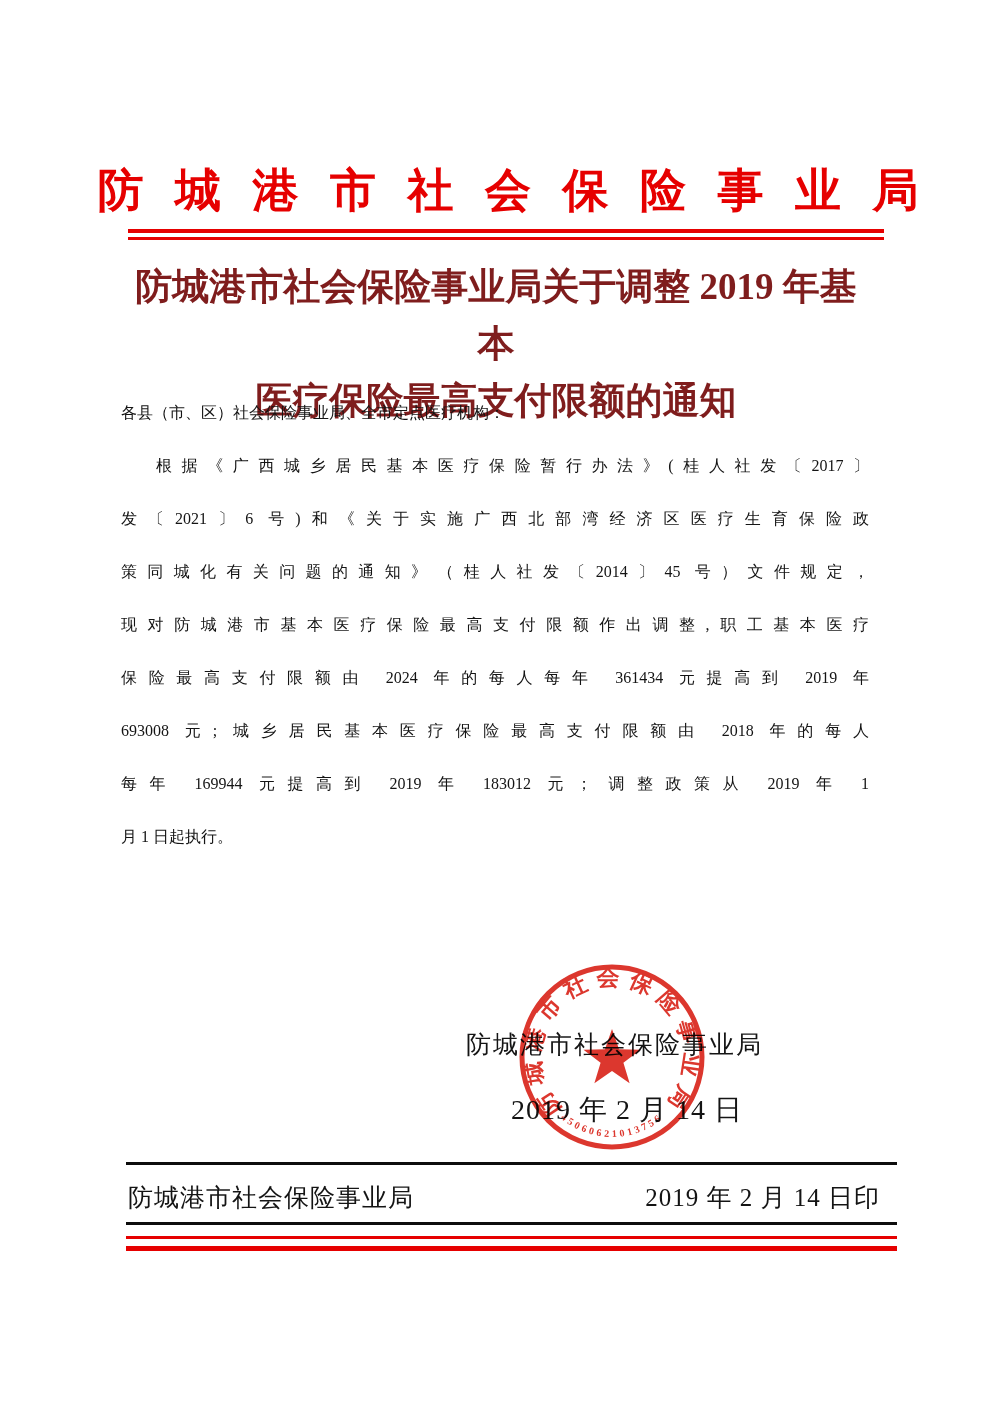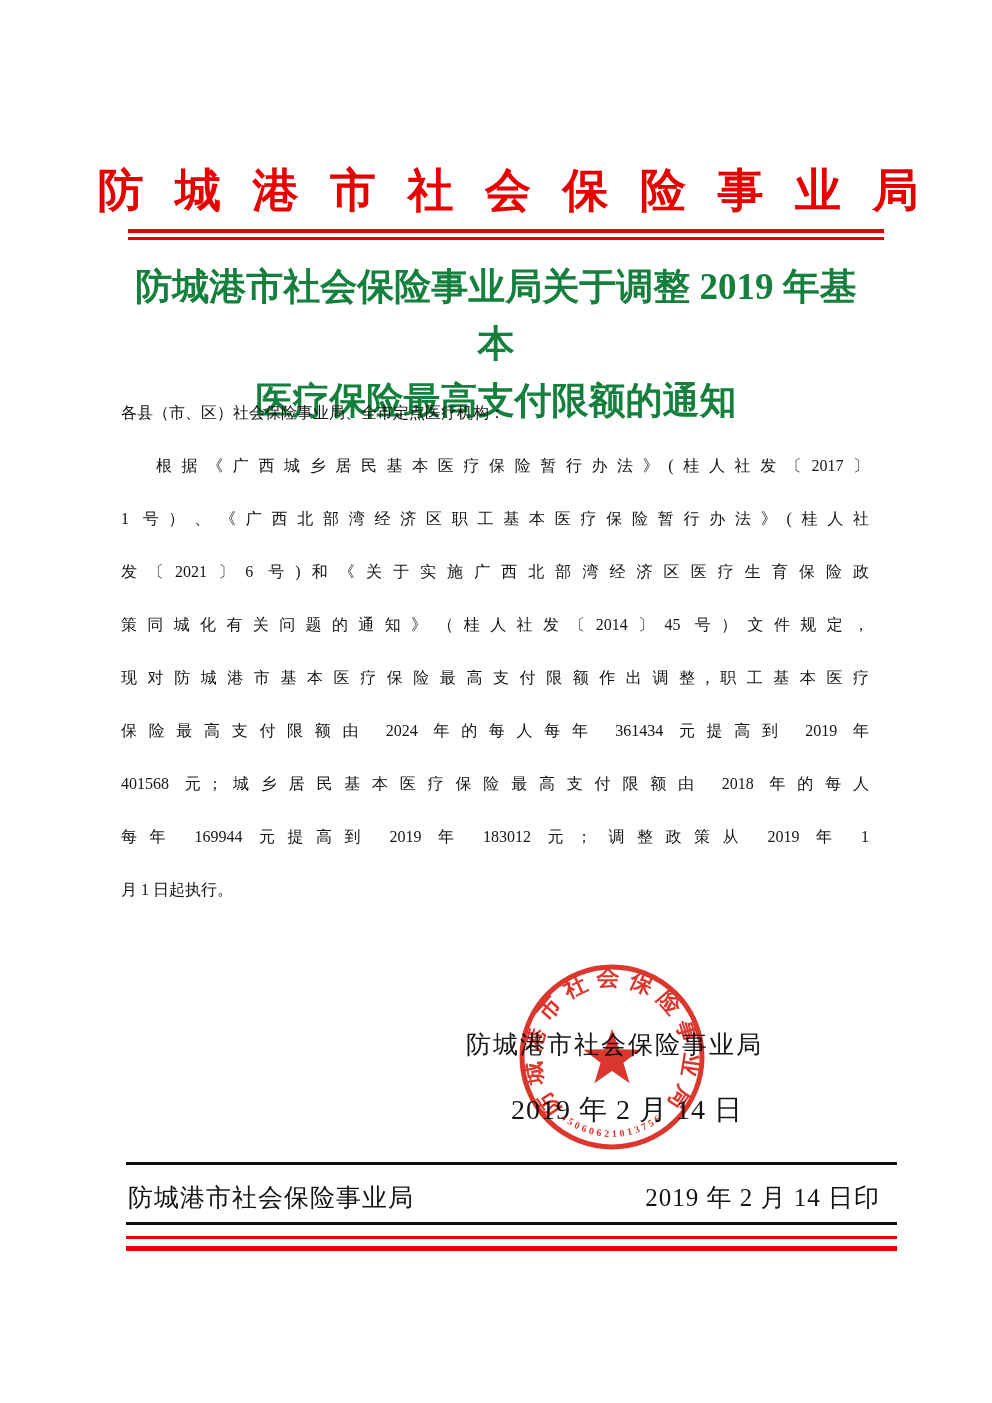--- a/index.html
+++ b/index.html
@@ -44,21 +44,21 @@
   .doc-title {
     position: absolute;
     top: 258px;
     left: 121px;
     width: 750px;
     margin: 0;
     text-align: center;
     font-size: 37px;
     font-weight: bold;
     line-height: 57px;
-    color: #15803d;
+    color: #7f1d1d;
   }
   
   .body-block {
     position: absolute;
     top: 386px;
     left: 121px;
     width: 748px;
     font-size: 16px;
   }
   .bline {
@@ -135,26 +135,25 @@
   </div>
 
   <h1 class="doc-title">
     <span>防城港市社会保险事业局关于调整 2019 年基本</span><br>
     <span>医疗保险最高支付限额的通知</span>
   </h1>
 
   <div class="body-block">
     <div class="bline">各县（市、区）社会保险事业局、全市定点医疗机构：</div>
     <div class="bline justify indent">根据《广西城乡居民基本医疗保险暂行办法》(桂人社发〔2017〕</div>
-    <div class="bline justify">1 号）、《广西北部湾经济区职工基本医疗保险暂行办法》(桂人社</div>
     <div class="bline justify">发〔2021〕6 号)和《关于实施广西北部湾经济区医疗生育保险政</div>
     <div class="bline justify">策同城化有关问题的通知》（桂人社发〔2014〕45 号）文件规定，</div>
     <div class="bline justify">现对防城港市基本医疗保险最高支付限额作出调整,职工基本医疗</div>
     <div class="bline justify">保险最高支付限额由 2024 年的每人每年 361434 元提高到 2019 年</div>
-    <div class="bline justify">401568 元; 城乡居民基本医疗保险最高支付限额由 2018 年的每人</div>
+    <div class="bline justify">693008 元; 城乡居民基本医疗保险最高支付限额由 2018 年的每人</div>
     <div class="bline justify">每年 169944 元提高到 2019 年 183012 元； 调整政策从 2019 年 1</div>
     <div class="bline">月 1 日起执行。</div>
   </div>
 
   <div class="sign-org">防城港市社会保险事业局</div>
 
   <div class="sign-date">2019 年 2 月 14 日</div>
 
   <svg class="seal" viewBox="0 0 218 218" xmlns="http://www.w3.org/2000/svg">
     <circle cx="109" cy="109" r="90" fill="none" stroke="#d9261c" stroke-width="5"></circle>

